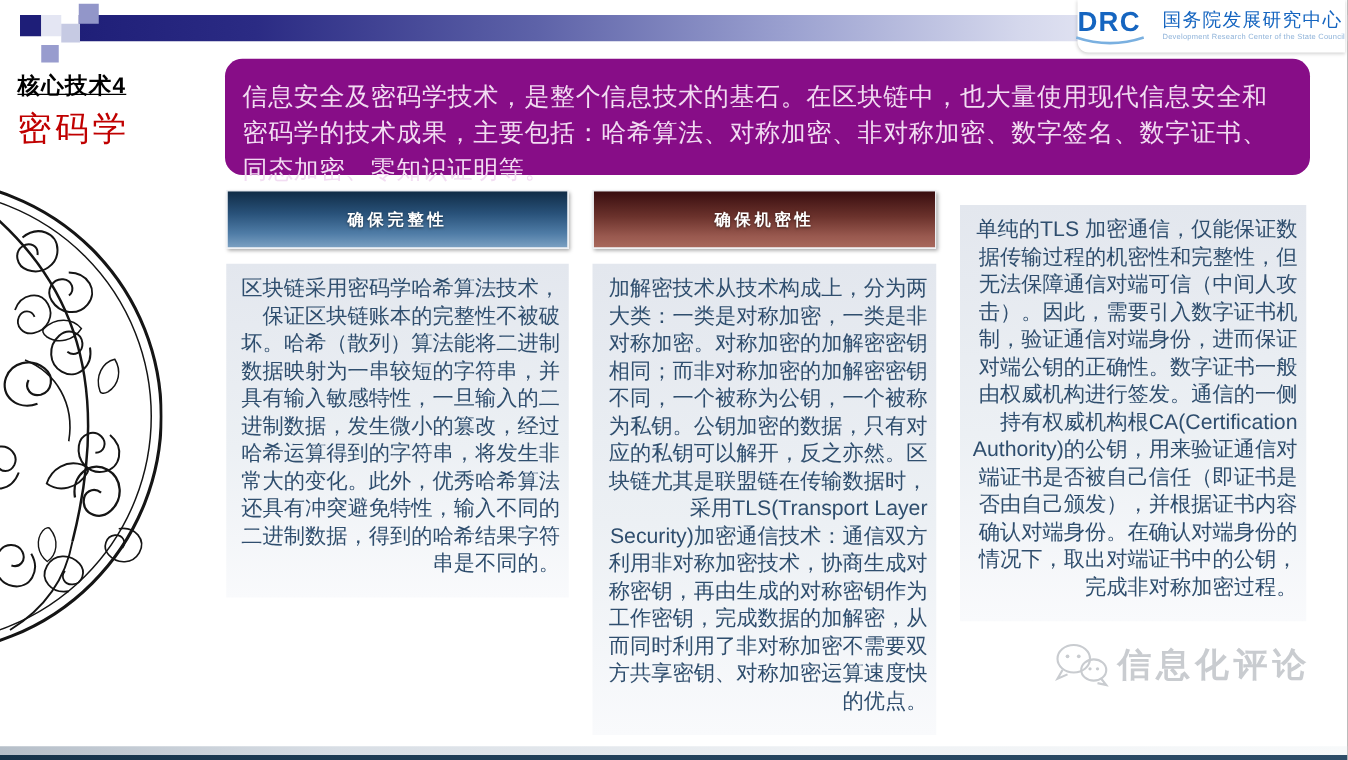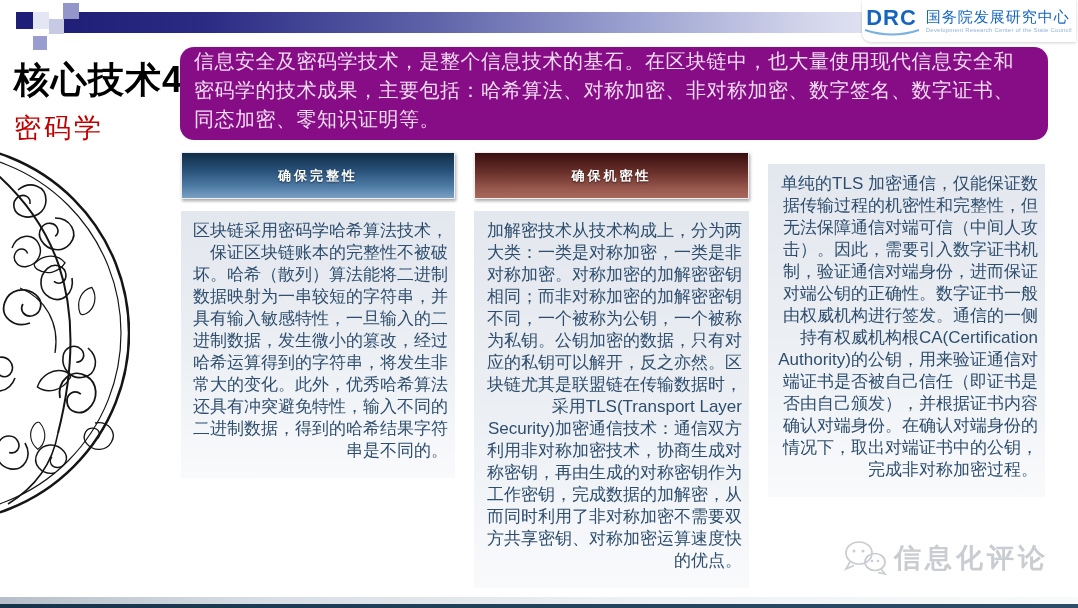--- a/index.html
+++ b/index.html
@@ -15,38 +15,38 @@
   }
   .sq{position:absolute;}
   .sq1{left:63px;top:3px;width:16px;height:16px;background:#9296c9;}
   .sq2{left:16px;top:12px;width:17px;height:17px;background:#1e1e78;}
   .sq3{left:33px;top:12px;width:16px;height:17px;background:#e4e6f3;}
   .sq4{left:49px;top:19px;width:15px;height:15px;background:#c6cae3;}
   .sq5{left:33px;top:36px;width:14px;height:14px;background:#989cce;}
   
   .drc-box{
     position:absolute;right:2px;top:0;width:214px;height:42px;background:#fff;
-    border-radius:0 0 0 9px;display:flex;align-items:center;justify-content:center;
+    border-radius:0 0 0 9px;display:flex;align-items:center;justify-content:space-between;
     gap:9px;box-shadow:0 1px 3px rgba(0,0,0,.18);
   }
   .drc-abbr{position:relative;color:#1565c0;font-weight:bold;font-size:22px;
     letter-spacing:1px;line-height:1;padding-bottom:6px;}
   .drc-abbr svg{position:absolute;left:-3px;bottom:-2px;}
   .drc-names{display:flex;flex-direction:column;line-height:1.05;}
   .drc-cn{color:#1565c0;font-weight:normal;font-size:15px;letter-spacing:1px;}
   .drc-en{color:#8fb3d9;font-size:6px;margin-top:2px;letter-spacing:.2px;}
   
   .title-block{position:absolute;left:14px;top:56px;}
-  .title-main{font-size:36px;font-weight:bold;color:#000;letter-spacing:1px;}
+  .title-main{font-size:18px;font-weight:bold;color:#000;letter-spacing:1px;text-decoration:underline;}
   .title-sub{font-size:27px;color:#c00000;margin-top:5px;letter-spacing:3px;}
   
   .banner{
     position:absolute;left:180px;top:47px;width:868px;height:93px;
     background:#870d87;border-radius:14px;box-sizing:border-box;
-    padding:0 14px;color:#f2dcf2;font-size:20px;line-height:29px;
+    padding:17px 14px;color:#f2dcf2;font-size:20px;line-height:29px;
     letter-spacing:.5px;
   }
   
   .medallion{position:absolute;left:0;top:138px;}
   
   .col{position:absolute;top:152px;}
   .col-1{left:181px;width:274px;}
   .col-2{left:474px;width:275px;}
   .col-3{left:768px;width:277px;}
   .col-header{
@@ -59,21 +59,21 @@
   .col-1 .col-header{background:linear-gradient(180deg,#102c46 0%,#29527a 40%,#4f7ca6 75%,#7ba0c2 100%);}
   .col-2 .col-header{background:linear-gradient(180deg,#380d0f 0%,#6b322c 45%,#99594f 80%,#a8685c 100%);}
   .col-3 .col-header{background:linear-gradient(180deg,#030363 0%,#0808a8 45%,#1717dd 80%,#2424ef 100%);}
   .col-body{
     margin-top:12px;background:linear-gradient(180deg,#e3e7ee 0%,#ecf0f4 55%,#f9fafc 100%);
     padding:9px 7px 16px 9px;font-size:17px;line-height:22px;color:#2f4e6e;
     text-align:right;
   }
   
   .watermark{
-    position:absolute;left:843px;top:540px;display:flex;align-items:center;gap:7px;
+    position:absolute;left:843px;top:514px;display:flex;align-items:center;gap:7px;
     color:#c9ccd0;font-size:27px;font-weight:bold;letter-spacing:4px;z-index:6;
   }
   
   .bottom-light{position:absolute;left:0;right:0;bottom:4px;height:7px;
     background:linear-gradient(90deg,#b6bfc9 0%,#d8dee5 25%,#eef1f4 60%,#f7f9fa 100%);}
   .bottom-dark{position:absolute;left:0;right:0;bottom:0;height:4px;
     background:linear-gradient(90deg,#16334a 0%,#23425c 50%,#2e4d68 100%);}
 </style>
 </head>
 <body>

